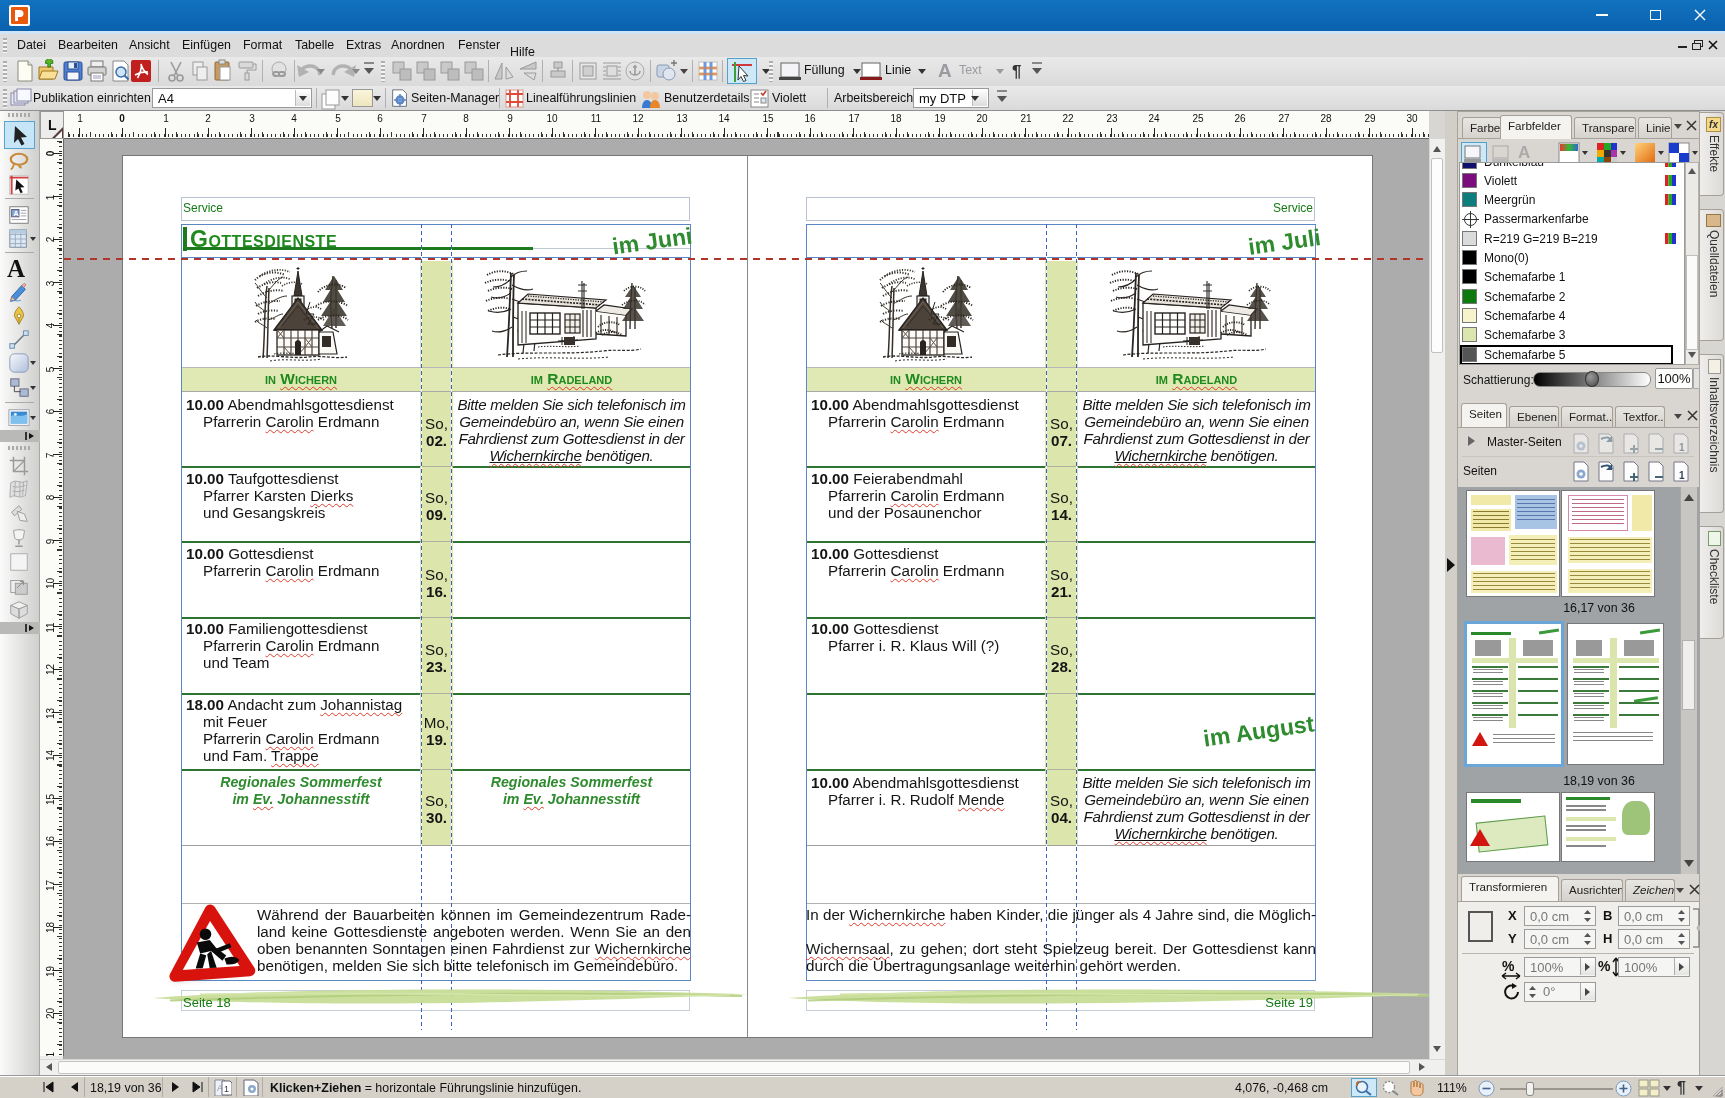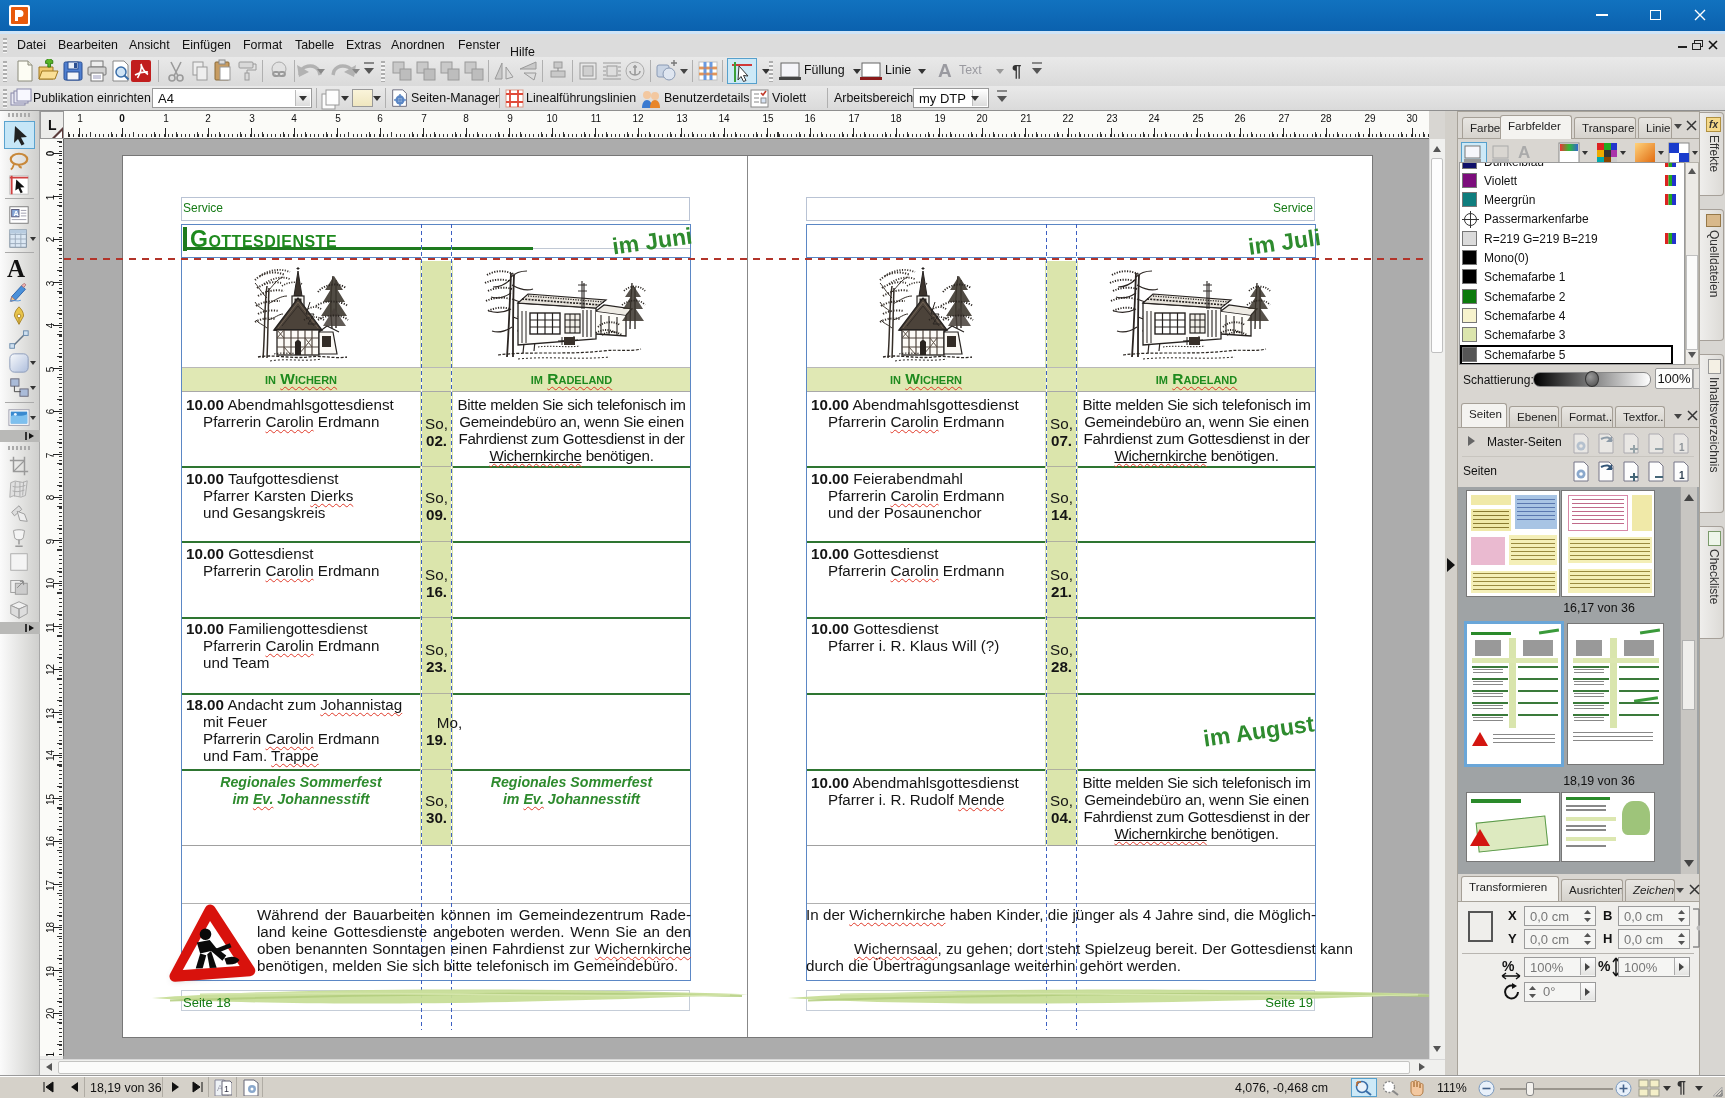--- a/index.html
+++ b/index.html
@@ -9,21 +9,21 @@
 .tb1{background:linear-gradient(#e9e9e9,#dadada)}
 .grip{width:5px;background:repeating-linear-gradient(180deg,#aeaeae 0 2px,#f5f5f5 2px 4px)}
 .menu{font-size:12.4px;color:#101010}
 .combo{position:absolute;background:#fff;border:1px solid #9a9a9a;font-size:13px;color:#111}
 .combo .ar{position:absolute;right:1px;top:1px;bottom:1px;width:15px;background:linear-gradient(#fefefe,#dcdcdc);border-left:1px solid #bbb}
 .car{position:absolute;width:0;height:0;border-left:4px solid transparent;border-right:4px solid transparent;border-top:5px solid #333}
 .rnum{position:absolute;font-size:10px;color:#111}
 .guideV{position:absolute;width:1px;background:repeating-linear-gradient(180deg,#3c5fc2 0 4px,rgba(255,255,255,.85) 4px 7px)}
 .gtxt{color:#157a15}
 .doc{font-size:15.2px;color:#151515;line-height:17.2px;white-space:nowrap}
-.it{letter-spacing:-.3px}
+.it{font-style:italic;letter-spacing:-.3px}
 .wavy{text-decoration:underline wavy #e03a2a;text-decoration-thickness:1px;text-underline-offset:2px;text-decoration-skip-ink:none}
 .tabP{position:absolute;font-size:11.6px;overflow:hidden;white-space:nowrap;color:#222;padding:3px 7px 2px;border:1px solid #a59f96;border-bottom:none;border-radius:3px 3px 0 0;background:linear-gradient(#e8e6e2,#d5d2cc);white-space:nowrap}
 .tabA{background:#f4f3f0;z-index:3}
 .fld{position:absolute;background:#f5f5f3;border:1px solid #9b9b9b;font-size:13px;color:#777}
 .thumbpage{position:absolute;background:#fff;border:1px solid #777;overflow:hidden}
 .vtab{position:absolute;left:1700px;width:24px;background:linear-gradient(90deg,#efeeec,#dcdad6);border:1px solid #a6a099;border-left:none;border-radius:0 4px 4px 0;writing-mode:vertical-rl;font-size:12px;color:#333;padding:4px 2px;text-align:left}
 </style></head><body>
 <div id="app">
 <div class="ab" style="left:0px;top:0px;width:1725px;height:31px;background:linear-gradient(#1172bf,#0b61ae)"></div>
 <svg class="ab" style="left:9px;top:5px" width="21" height="21" viewBox="0 0 21 21">
@@ -559,21 +559,21 @@
 <div class="ab doc" style="left:203px;top:730px;">Pfarrerin <span class="wavy">Carolin</span> Erdmann</div>
 <div class="ab doc" style="left:203px;top:747px;">und Fam. <span class="wavy">Trappe</span></div>
 <div class="ab doc" style="left:420px;top:415px;width:33px;text-align:center;">So,</div>
 <div class="ab doc" style="left:420px;top:432px;width:33px;text-align:center;"><b>02.</b></div>
 <div class="ab doc" style="left:420px;top:489px;width:33px;text-align:center;">So,</div>
 <div class="ab doc" style="left:420px;top:506px;width:33px;text-align:center;"><b>09.</b></div>
 <div class="ab doc" style="left:420px;top:566px;width:33px;text-align:center;">So,</div>
 <div class="ab doc" style="left:420px;top:583px;width:33px;text-align:center;"><b>16.</b></div>
 <div class="ab doc" style="left:420px;top:641px;width:33px;text-align:center;">So,</div>
 <div class="ab doc" style="left:420px;top:658px;width:33px;text-align:center;"><b>23.</b></div>
-<div class="ab doc" style="left:433px;top:714px;width:33px;text-align:center;">Mo,</div>
+<div class="ab doc" style="left:420px;top:714px;width:33px;text-align:center;">Mo,</div>
 <div class="ab doc" style="left:420px;top:731px;width:33px;text-align:center;"><b>19.</b></div>
 <div class="ab doc" style="left:420px;top:792px;width:33px;text-align:center;">So,</div>
 <div class="ab doc" style="left:420px;top:809px;width:33px;text-align:center;"><b>30.</b></div>
 <div class="ab" style="left:182px;top:774px;font-size:14.2px;font-weight:bold;font-style:italic;color:#2e8b2e;text-align:center;line-height:17px;width:238px">Regionales Sommerfest</div>
 <div class="ab" style="left:182px;top:791px;font-size:14.2px;font-weight:bold;font-style:italic;color:#2e8b2e;text-align:center;line-height:17px;width:238px">im <span class="wavy">Ev.</span> Johannesstift</div>
 <div class="ab" style="left:453px;top:774px;font-size:14.2px;font-weight:bold;font-style:italic;color:#2e8b2e;text-align:center;line-height:17px;width:237px">Regionales Sommerfest</div>
 <div class="ab" style="left:453px;top:791px;font-size:14.2px;font-weight:bold;font-style:italic;color:#2e8b2e;text-align:center;line-height:17px;width:237px">im <span class="wavy">Ev.</span> Johannesstift</div>
 <div class="ab doc" style="left:811px;top:396px;"><b>10.00</b> Abendmahlsgottesdienst</div>
 <div class="ab doc" style="left:828px;top:413px;">Pfarrerin <span class="wavy">Carolin</span> Erdmann</div>
 <div class="ab doc" style="left:811px;top:470px;"><b>10.00</b> Feierabendmahl</div>
@@ -605,21 +605,21 @@
 <div class="ab doc it" style="left:1080px;top:447px;width:233px;text-align:center"><u><span class="wavy">Wichernkirche</span></u> benötigen.</div>
 <div class="ab doc it" style="left:1080px;top:774px;width:233px;text-align:center">Bitte melden Sie sich telefonisch im</div>
 <div class="ab doc it" style="left:1080px;top:791px;width:233px;text-align:center">Gemeindebüro an, wenn Sie einen</div>
 <div class="ab doc it" style="left:1080px;top:808px;width:233px;text-align:center">Fahrdienst zum Gottesdienst in der</div>
 <div class="ab doc it" style="left:1080px;top:825px;width:233px;text-align:center"><u><span class="wavy">Wichernkirche</span></u> benötigen.</div>
 <div class="ab doc" style="left:257px;top:906px;width:434px;text-align:justify;text-align-last:justify;">Während der Bauarbeiten können im Gemeindezentrum Rade-</div>
 <div class="ab doc" style="left:257px;top:923px;width:434px;text-align:justify;text-align-last:justify;">land keine Gottesdienste angeboten werden. Wenn Sie an den</div>
 <div class="ab doc" style="left:257px;top:940px;width:434px;text-align:justify;text-align-last:justify;">oben benannten Sonntagen einen Fahrdienst zur <span class="wavy">Wichernkirche</span></div>
 <div class="ab doc" style="left:257px;top:957px;width:434px;">benötigen, melden Sie sich bitte telefonisch im Gemeindebüro.</div>
 <div class="ab doc" style="left:806px;top:906px;width:510px;text-align:justify;text-align-last:justify;">In der <span class="wavy">Wichernkirche</span> haben Kinder, die jünger als 4 Jahre sind, die Möglich-</div>
-<div class="ab doc" style="left:806px;top:940px;width:510px;text-align:justify;text-align-last:justify;padding-left:48px;"><span class="wavy">Wichernsaal</span>, zu gehen; dort steht Spielzeug bereit. Der Gottesdienst kann</div>
+<div class="ab doc" style="left:806px;top:940px;width:510px;text-align:justify;text-align-last:justify;"><span class="wavy">Wichernsaal</span>, zu gehen; dort steht Spielzeug bereit. Der Gottesdienst kann</div>
 <div class="ab doc" style="left:806px;top:957px;width:510px;">durch die Übertragungsanlage weiterhin gehört werden.</div>
 <svg class="ab" style="left:152px;top:988px" width="596" height="20" viewBox="0 0 596 20">
       <path d="M0 9.9 C 119 0.9, 328 -2, 596 6.3 C 358 16.6, 131 19, 0 9.9 Z" fill="#c7dd97" opacity=".95"></path>
       <path d="M18 12.6 C 179 7.2, 417 2.7, 590 8.1" stroke="#b2cd7c" stroke-width="2" fill="none" opacity=".85"></path>
       <path d="M48 6.3 C 209 2.7, 447 9.9, 578 6.8" stroke="#d4e5ab" stroke-width="1.6" fill="none"></path>
     </svg>
 <svg class="ab" style="left:788px;top:988px" width="650" height="20" viewBox="0 0 650 20">
       <path d="M0 9.9 C 130 0.9, 358 -2, 650 6.3 C 390 16.6, 143 19, 0 9.9 Z" fill="#c7dd97" opacity=".95"></path>
       <path d="M20 12.6 C 195 7.2, 455 2.7, 644 8.1" stroke="#b2cd7c" stroke-width="2" fill="none" opacity=".85"></path>
       <path d="M52 6.3 C 227 2.7, 488 9.9, 630 6.8" stroke="#d4e5ab" stroke-width="1.6" fill="none"></path>
@@ -1233,20 +1233,21 @@
       <path d="M8 2h8l2 2v12H8z" fill="#fff" stroke="#667"></path>
       <text x="10" y="13" font-size="9" fill="#334" font-family="Liberation Sans">1</text>
     </svg>
 <div class="ab" style="left:236px;top:1077px;width:1px;height:20px;background:#b0aca4"></div>
 <svg class="ab" style="left:242px;top:1079px" width="18" height="17" viewBox="0 0 18 17">
       <path d="M2 1h10l4 3v13H2z" fill="#fff" stroke="#667"></path>
       <circle cx="10" cy="10" r="4" fill="#8aa8cc"></circle>
       <circle cx="10" cy="10" r="1.5" fill="#fff"></circle>
     </svg>
 <div class="ab" style="left:262px;top:1077px;width:1px;height:20px;background:#b0aca4"></div>
+<div class="ab" style="left:270px;top:1081px;width:600px;height:15px;font-size:12.4px;color:#111"><b>Klicken+Ziehen</b> = horizontale Führungslinie hinzufügen.</div>
 <div class="ab" style="left:1235px;top:1081px;width:110px;height:15px;font-size:12.4px;color:#111">4,076, -0,468 cm</div>
 <div class="ab" style="left:1351px;top:1078px;width:26px;height:19px;background:#cde9f7;border:1px solid #56a0cc"></div>
 <svg class="ab" style="left:1355px;top:1080px" width="17" height="16" viewBox="0 0 17 16">
       <circle cx="7" cy="7" r="5.5" fill="#eaf2fa" stroke="#3a6ea8" stroke-width="1.5"></circle>
       <path d="M11 11l5 4" stroke="#3a6ea8" stroke-width="2"></path>
       <path d="M2 2h4M2 2v4" stroke="#c06a2a" stroke-width="1.5"></path>
     </svg>
 <svg class="ab" style="left:1382px;top:1080px" width="17" height="16" viewBox="0 0 17 16">
       <circle cx="7" cy="7" r="5.5" fill="#fff" stroke="#888" stroke-width="1.3" stroke-dasharray="2 1.5"></circle>
       <path d="M11 11l5 4" stroke="#888" stroke-width="2"></path>

